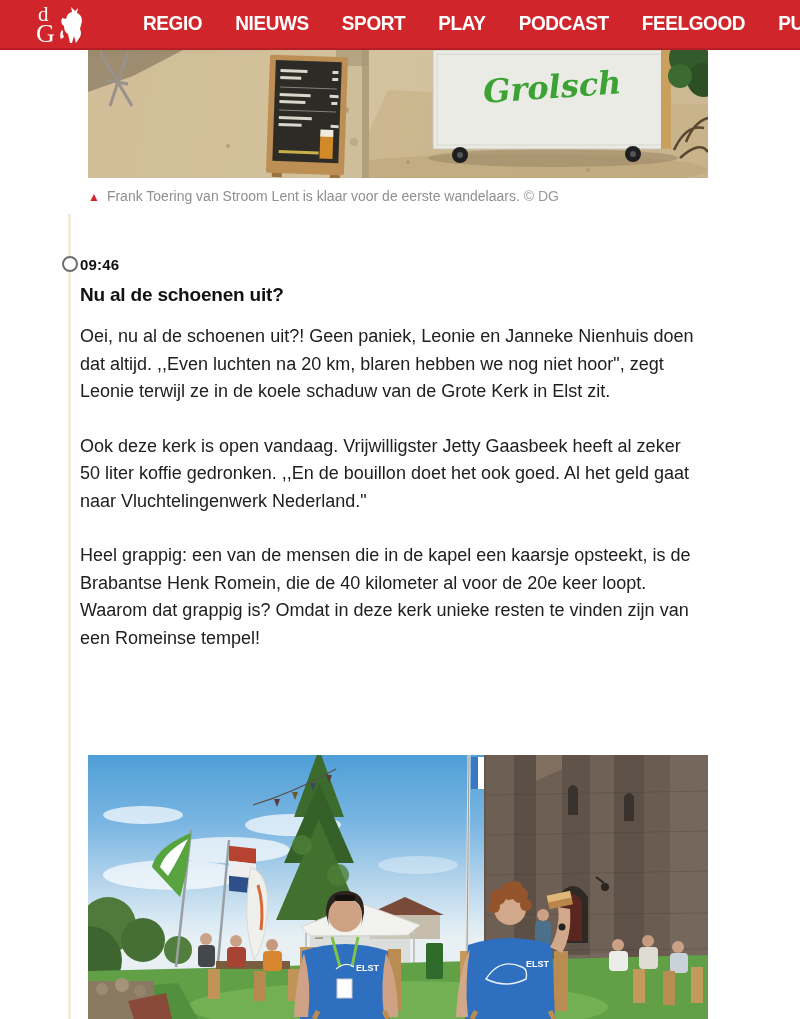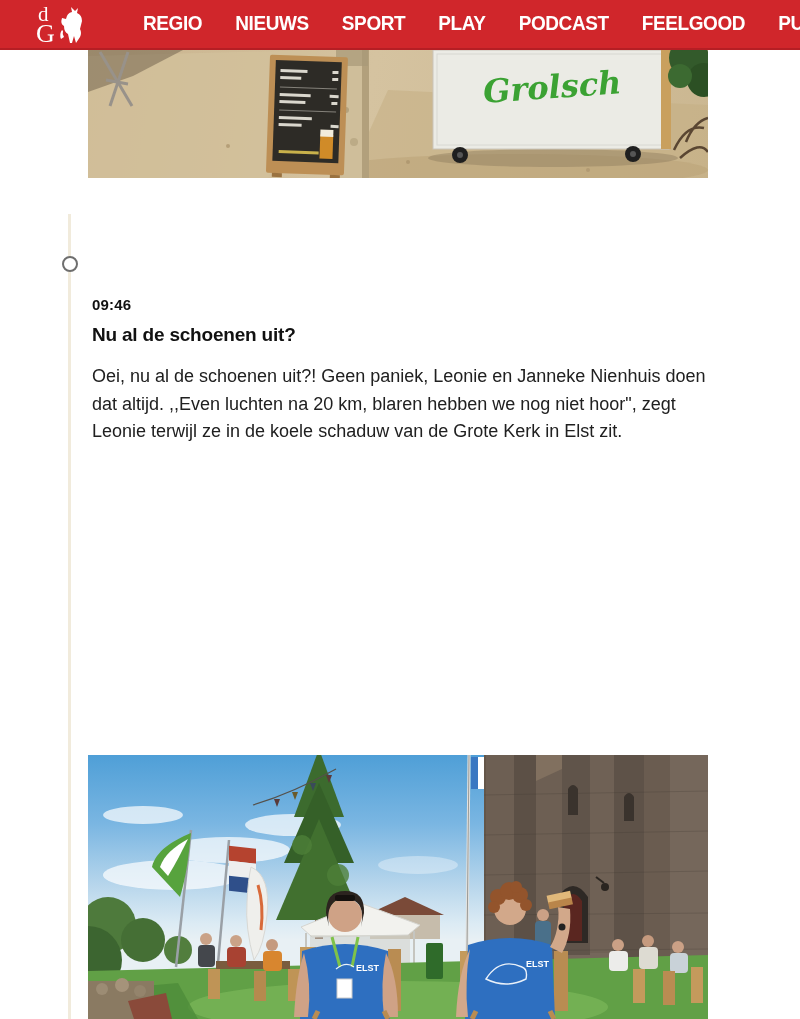--- a/index.html
+++ b/index.html
@@ -25,21 +25,21 @@
 
   .caption { position:absolute; left:88px; top:188px; width:620px; font-size:14px; color:#8f8f8f; }
   .caption .tri { color:#d0262b; font-size:12px; margin-right:7px; }
   .caption .credit { color:#9a9a9a; }
 
   
   .timeline-line { position:absolute; left:68px; top:214px; width:3px; height:805px; background:#f1ebdc; }
   .timeline-dot { position:absolute; left:62px; top:256px; width:16px; height:16px; border:2px solid #6e6e6e; border-radius:50%; background:#fff; }
 
   
-  .entry { position:absolute; left:92px; top:256px; width:616px;margin-top:40px; }
+  .entry { position:absolute; left:80px; top:256px; width:616px; }
   .entry .time { font-size:15px; font-weight:bold; color:#111; letter-spacing:0.2px; margin-bottom:11px; }
   .entry h2 { font-size:19px; font-weight:bold; color:#111; letter-spacing:-0.2px; margin-bottom:17px; }
   .entry p { font-size:18px; line-height:27.5px; color:#202020; margin-bottom:27px; }
 </style>
 </head>
 <body>
 
 <div class="page">
 
   <header class="nav">
@@ -132,28 +132,34 @@
         <circle cx="616" cy="30" r="17" fill="#2c5024"></circle>
         <circle cx="592" cy="26" r="12" fill="#3c6a31"></circle>
         <path d="M586,100 q12,-26 30,-22 M592,108 q20,-18 28,-6 M598,92 q8,-20 22,-24" stroke="#5a4632" stroke-width="2.5" fill="none"></path>
       </g>
       <circle cx="140" cy="96" r="2" fill="#a8916a" opacity="0.7"></circle>
       <circle cx="320" cy="112" r="2" fill="#a8916a" opacity="0.7"></circle>
       <circle cx="500" cy="120" r="2" fill="#a8916a" opacity="0.6"></circle>
     </svg>
   </figure>
 
+  <figcaption class="caption">
+    <span class="tri">▲</span><span>Frank Toering van Stroom Lent is klaar voor de eerste wandelaars.</span>
+    <span class="credit">© DG</span>
+  </figcaption>
 
   <div class="timeline-line"></div>
   <div class="timeline-dot"></div>
 
   <section class="entry">
     <div class="time">09:46</div>
     <h2>Nu al de schoenen uit?</h2>
     <p>Oei, nu al de schoenen uit?! Geen paniek, Leonie en Janneke Nienhuis doen dat altijd. ,,Even luchten na 20 km, blaren hebben we nog niet hoor", zegt Leonie terwijl ze in de koele schaduw van de Grote Kerk in Elst zit.</p>
+    <p>Ook deze kerk is open vandaag. Vrijwilligster Jetty Gaasbeek heeft al zeker 50 liter koffie gedronken. ,,En de bouillon doet het ook goed. Al het geld gaat naar Vluchtelingenwerk Nederland."</p>
+    <p>Heel grappig: een van de mensen die in de kapel een kaarsje opsteekt, is de Brabantse Henk Romein, die de 40 kilometer al voor de 20e keer loopt. Waarom dat grappig is? Omdat in deze kerk unieke resten te vinden zijn van een Romeinse tempel!</p>
   </section>
 
   <figure class="photo photo-bottom">
     <svg width="620" height="264" viewBox="0 0 620 264">
 
       <g fill="#ffffff" opacity="0.7">
         <ellipse cx="140" cy="95" rx="62" ry="13"></ellipse>
         <ellipse cx="85" cy="120" rx="70" ry="15"></ellipse>
         <ellipse cx="205" cy="70" rx="48" ry="11"></ellipse>
         <ellipse cx="55" cy="60" rx="40" ry="9"></ellipse>

